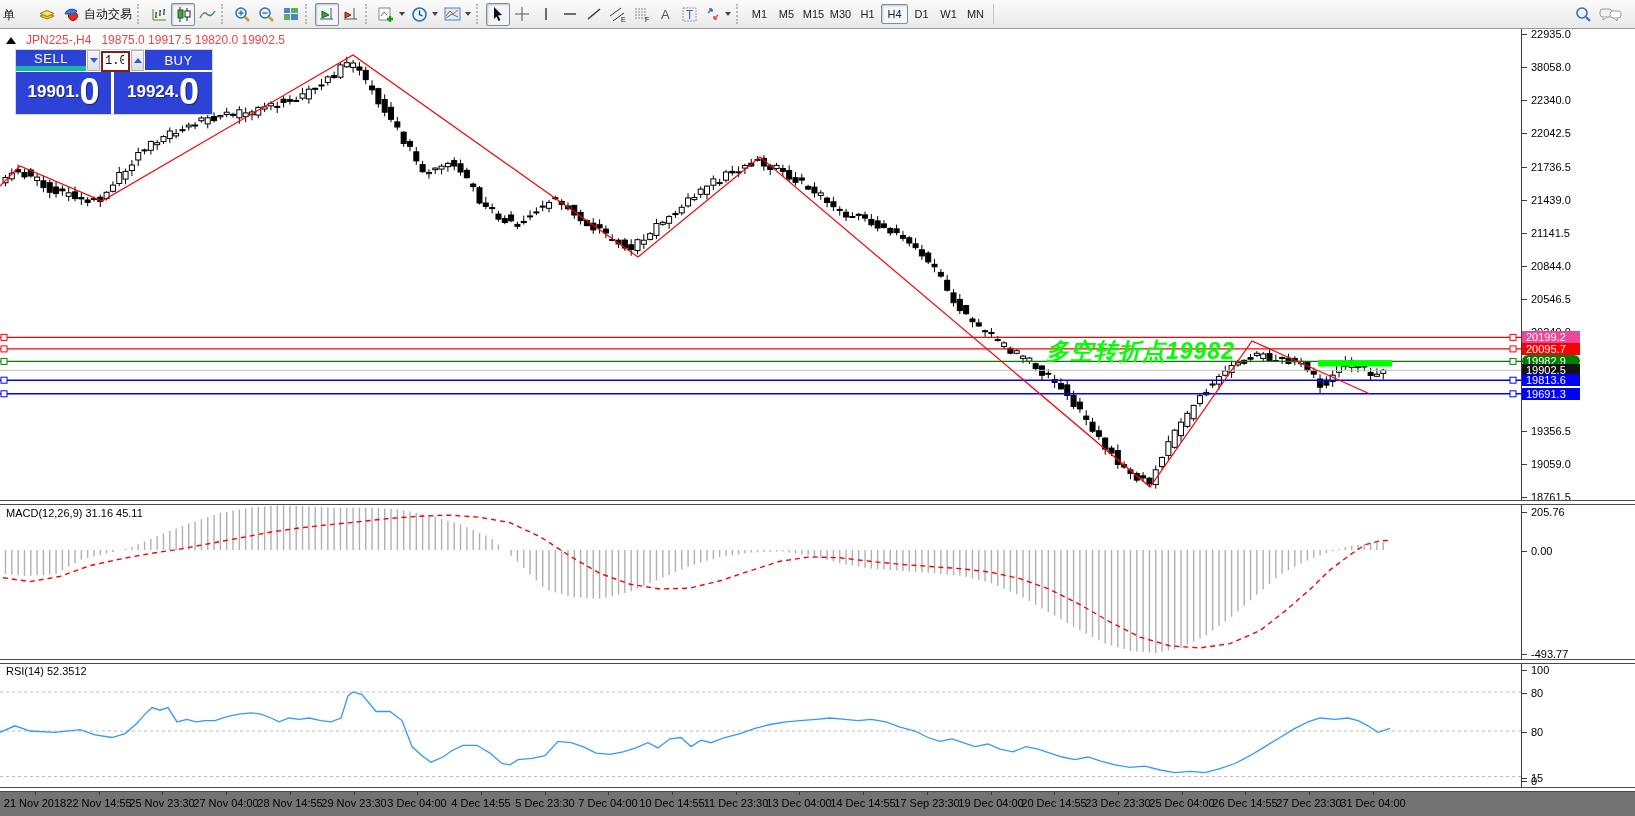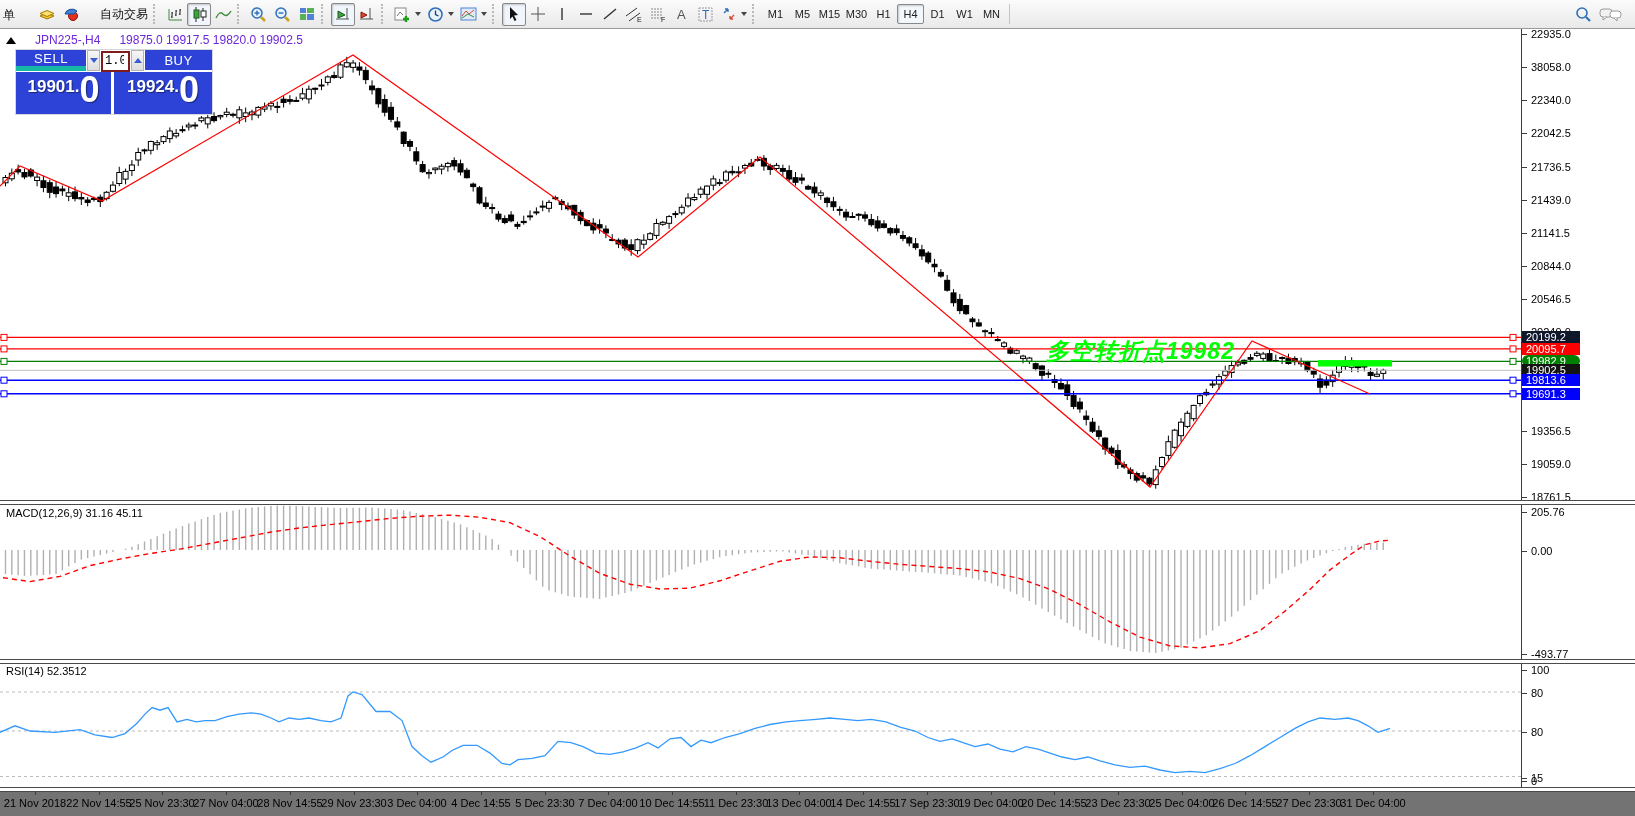--- a/index.html
+++ b/index.html
@@ -15,21 +15,21 @@
   .clipwrap .tb-label{display:inline-block;margin-left:-12px}
   .caret{width:0;height:0;border-left:3px solid transparent;border-right:3px solid transparent;border-top:4px solid #444;margin-left:3px}
   .tf-btn{font-size:11px;color:#222;width:27px;height:20px;display:flex;align-items:center;justify-content:center;border:1px solid transparent;border-radius:2px;background:transparent}
   .tf-btn.pressed{background:#f3f8fd;border-color:#8a8a8a;box-shadow:inset 1px 1px 2px rgba(0,0,0,.2)}
   .tb-spacer{flex:1}
   
   #main-svg{position:absolute;top:29px;left:0;z-index:1}
   #macd-svg{position:absolute;top:503px;left:0;z-index:1}
   #rsi-svg{position:absolute;top:662px;left:0;z-index:1}
   .hsep{position:absolute;left:0;width:1635px;height:3px;background:#fff;border-top:1px solid #4a4a4a;border-bottom:1px solid #4a4a4a;z-index:8;box-sizing:content-box}
-  #chart-title{position:absolute;left:6px;top:33px;font-size:12px;color:#6d28d9;z-index:6;display:flex;align-items:center;gap:19px;white-space:nowrap}
+  #chart-title{position:absolute;left:6px;top:33px;font-size:12px;color:#ef4444;z-index:6;display:flex;align-items:center;gap:10px;white-space:nowrap}
   .tri-up{width:0;height:0;border-left:5px solid transparent;border-right:5px solid transparent;border-bottom:7px solid #000}
   .pane-label{position:absolute;left:6px;font-size:11px;color:#000;z-index:6;white-space:nowrap}
   #annotation{position:absolute;left:1046px;top:336px;font-size:23px;font-weight:bold;z-index:7;white-space:nowrap;letter-spacing:1px}
   
   #price-axis{position:absolute;left:1521px;top:29px;width:114px;height:760px;border-left:1px solid #3c3c3c;z-index:5;background:#fff;box-sizing:border-box}
   .ptick-dash{position:absolute;left:0;width:5px;height:1px;background:#3c3c3c}
   .ptick-label{position:absolute;left:9px;font-size:11px;color:#000;white-space:nowrap}
   .ptag{position:absolute;left:0;width:58px;height:12px;line-height:12px;color:#fff;font-size:11px;padding-left:4px;box-sizing:border-box;white-space:nowrap}
   
   #time-axis{position:absolute;left:0;top:790px;width:1635px;height:26px;background:#737373;z-index:5}
@@ -37,39 +37,39 @@
   .ttick-label{position:absolute;top:7px;width:90px;margin-left:-45px;text-align:center;font-size:11px;color:#000;white-space:nowrap}
   
   #trade-panel{position:absolute;left:16px;top:50px;width:196px;height:64px;background:#fff;z-index:10;box-shadow:0 0 0 1px #d7d7d7}
   .tp-cell{position:absolute;box-sizing:border-box}
   .tp-blue{background:#2d43d8;color:#fff}
   .tp-btn-label{display:flex;align-items:center;justify-content:center;font-size:13px;letter-spacing:.5px}
   .tp-spin{background:linear-gradient(#f6f6f6,#dedede);border:1px solid #b3b3b3;display:flex;align-items:center;justify-content:center}
   .tp-caret-up{width:0;height:0;border-left:4px solid transparent;border-right:4px solid transparent;border-bottom:5px solid #3a5bd0}
   .tp-caret-down{width:0;height:0;border-left:4px solid transparent;border-right:4px solid transparent;border-top:5px solid #3a5bd0}
   #tp-volume{width:100%;height:100%;border:2px solid #7f1d1d;box-sizing:border-box;font-size:12px;text-align:left;padding-right:4px;font-family:Liberation Mono, monospace;background:#fff;color:#000}
-  .tp-price{display:flex;align-items:flex-start;justify-content:center;padding-bottom:2px;text-shadow:1px 1px 1px rgba(0,0,0,.45)}
+  .tp-price{display:flex;align-items:center;justify-content:center;padding-bottom:2px;text-shadow:1px 1px 1px rgba(0,0,0,.45)}
   .tp-price .main{font-size:17px;font-weight:bold;line-height:30px}
   .tp-price .pips{font-size:36px;font-weight:bold;line-height:36px}
   svg text{font-family:"Liberation Sans",sans-serif}
 </style>
 </head>
 <body>
 
 <div class="toolbar">
   <div class="clipwrap"><span class="tb-label">订单</span></div>
   <div class="tbtn">
     <svg width="18" height="16">
         <g>
           <path d="M2 10 L9 7 L16 10 L9 13 Z" fill="#f4c430" stroke="#a07c00"></path>
           <path d="M2 7.5 L9 4.5 L16 7.5 L9 10.5 Z" fill="#ffdf70" stroke="#a07c00"></path>
         </g>
       </svg>
   </div>
-  <div class="tbtn" style="gap:20px">
+  <div class="tbtn" style="gap:4px">
     <svg width="18" height="16">
         <circle cx="11" cy="10" r="4.5" fill="#e03020" stroke="#8c1208"></circle>
         <path d="M3 8 A7 6 0 0 1 15 5 L12 8 Z" fill="#3f7fd4" stroke="#1d4f9c"></path>
       </svg>
     <span class="tb-label">自动交易</span>
   </div>
   <div class="grip"></div>
   <div class="tbtn">
     <svg width="17" height="17">
         <path d="M2 14 L2 3 M15 14 L2 14" stroke="#3c8a3c" fill="none"></path>
@@ -997,21 +997,21 @@
     <div class="ptick-dash" style="top: 641px;"></div>
     <div class="ptick-label" style="top: 635px;">100</div>
     <div class="ptick-dash" style="top: 664px;"></div>
     <div class="ptick-label" style="top: 658px;">80</div>
     <div class="ptick-dash" style="top: 703px;"></div>
     <div class="ptick-label" style="top: 697px;">80</div>
     <div class="ptick-dash" style="top: 749px;"></div>
     <div class="ptick-label" style="top: 743px;">15</div>
     <div class="ptick-dash" style="top: 752px;"></div>
     <div class="ptick-label" style="top: 746px;">0</div>
-    <div class="ptag" style="top: 302px; background: #0f172a;">20199.2</div>
+    <div class="ptag" style="top: 302px; background: #ec4899;">20199.2</div>
     <div class="ptag" style="top: 314px; background: rgb(255, 0, 0);">20095.7</div>
     <div class="ptag" style="top: 326px; background: rgb(0, 128, 0); border-radius: 6px;">19982.9</div>
     <div class="ptag" style="top: 335px; background: rgb(20, 20, 20);">19902.5</div>
     <div class="ptag" style="top: 345px; background: rgb(0, 0, 255);">19813.6</div>
     <div class="ptag" style="top: 359px; background: rgb(0, 0, 255);">19691.3</div>
   </div>
 <div id="time-axis">
     <div class="ttick-dash" style="left: 35px;"></div>
     <div class="ttick-label" style="left: 35px;">21 Nov 2018</div>
     <div class="ttick-dash" style="left: 99px;"></div>

